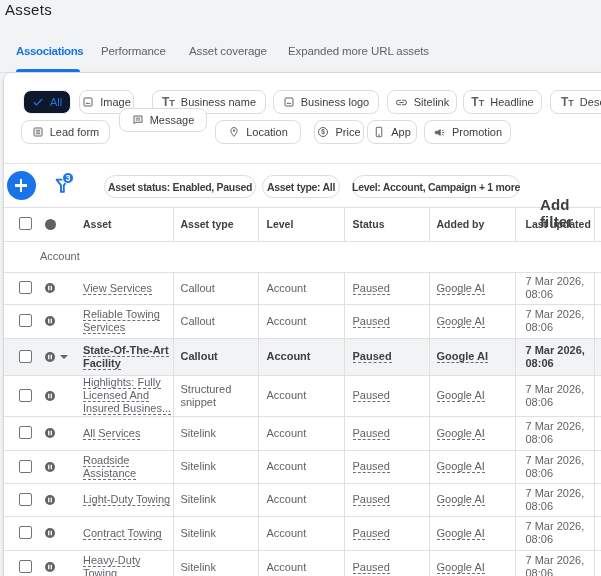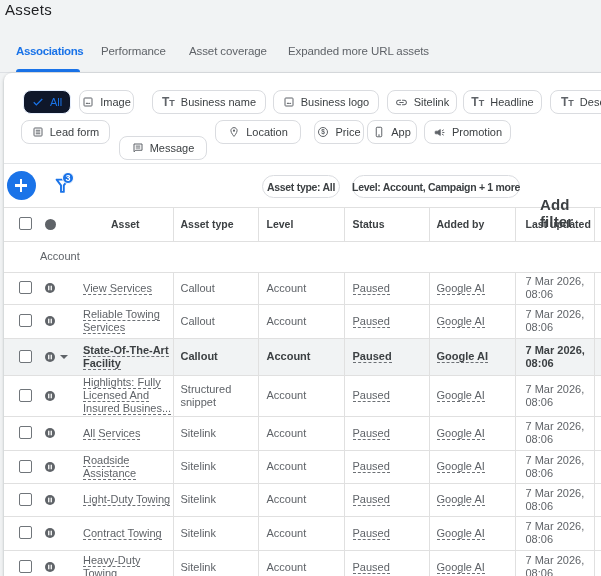--- a/index.html
+++ b/index.html
@@ -41,21 +41,21 @@
 .fchip { position:absolute; top:11px; height:23px; border:1px solid #dadce0; border-radius:12px;
   display:inline-flex; align-items:center; justify-content:center; font-size:10.5px; font-weight:bold;
   color:#3c4043; letter-spacing:-0.3px; white-space:nowrap; }
 .addfilter { position:absolute; top:32px; left:536px; font-size:15px; font-weight:bold; color:#3c4043; letter-spacing:0.1px; }
 
 
 table { position:absolute; left:4px; top:208px; width:604px; border-collapse:collapse; table-layout:fixed; }
 td, th { border-right:1px solid #e0e0e0; border-bottom:1px solid #e0e0e0;
   font-size:11px; color:#5f6368; vertical-align:middle; padding:0; line-height:13px;
   font-weight:normal; text-align:left; }
-th { color:#3c4043;padding-left:28px; }
+th { color:#3c4043; }
 td:last-child, th:last-child { border-right:none; }
 th { height:33px; white-space:nowrap; font-size:10.5px; }
 tr.group td { border-right:none; height:31px; padding-left:36px; }
 .c2 { padding-left:7px; } .c3 { padding-left:8px; } .c4 { padding-left:8px; }
 .c5 { padding-left:7px; } .c6 { padding-left:10px; padding-right:8px; }
 .assetcell { position:relative; }
 .cb { position:absolute; left:15px; top:50%; margin-top:-7px; width:13px; height:13px;
   border:1.5px solid #70757a; border-radius:2px; background:#fff; }
 .sicon { position:absolute; left:41px; top:50%; margin-top:-5px; width:10px; height:10px; }
 .hdot { position:absolute; left:41px; top:50%; margin-top:-5.5px; width:11px; height:11px; border-radius:50%; background:#5f6368; }
@@ -105,21 +105,21 @@
   <div class="chip" style="left:463px; top:90px; width:79px;">
     <span class="ticon">T<span class="sm">T</span></span>Headline</div>
   <div class="chip" style="left:550px; top:90px; width:80px; justify-content:flex-start; padding-left:10px;">
     <span class="ticon">T<span class="sm">T</span></span>Desc</div>
 
   <div class="chip" style="left:21px; top:120px; width:89px;">
     <svg width="12" height="12" viewBox="0 0 24 24">
         <rect x="4" y="4" width="16" height="16" rx="1.5" fill="none" stroke="#5f6368" stroke-width="2"></rect>
         <path d="M7.5 8.5h9M7.5 12h9M7.5 15.5h9" stroke="#5f6368" stroke-width="1.9" fill="none"></path>
       </svg>Lead form</div>
-  <div class="chip" style="left:119px; top:136px; width:88px;">
+  <div class="chip" style="left:119px; top:108px; width:88px;">
     <svg width="12" height="12" viewBox="0 0 24 24">
         <path d="M4 4h16v12.5H7.5L4 19.5z" fill="none" stroke="#5f6368" stroke-width="2" stroke-linejoin="round"></path>
         <path d="M7.5 8.2h9M7.5 12h9" stroke="#5f6368" stroke-width="1.9" fill="none"></path>
       </svg>Message</div>
   <div class="chip" style="left:215px; top:120px; width:86px;">
     <svg width="12" height="12" viewBox="0 0 24 24">
         <path d="M12 3.2c-3.5 0-6.2 2.7-6.2 6.1 0 4.5 6.2 11.5 6.2 11.5s6.2-7 6.2-11.5c0-3.4-2.7-6.1-6.2-6.1z" fill="none" stroke="#5f6368" stroke-width="2"></path>
         <circle cx="12" cy="9.3" r="2.1" fill="#5f6368"></circle>
       </svg>Location</div>
   <div class="chip" style="left:314px; top:120px; width:50px;text-align:center;">
@@ -137,20 +137,21 @@
         <path d="M13.5 6.5v11l-4.7-3H5.2a1.2 1.2 0 0 1-1.2-1.2v-2.6a1.2 1.2 0 0 1 1.2-1.2h3.6z" fill="#5f6368" stroke="#5f6368" stroke-width="1.4" stroke-linejoin="round"></path>
         <path d="M16.5 9.2l3.3-2.2M16.5 14.8l3.3 2.2M17.2 12h3.8" stroke="#5f6368" stroke-width="1.8" fill="none"></path>
       </svg>Promotion</div>
 
   <div class="toolbar">
     <div class="plus"></div>
     <svg style="position:absolute; left:51px; top:14px;" width="15" height="15" viewBox="0 0 15 15">
         <path d="M1.6 1.6h11.6l-4.4 5.7v6.6H6V7.3z" fill="none" stroke="#1a73e8" stroke-width="1.9" stroke-linejoin="round"></path>
       </svg>
     <div class="badge">3</div>
+    <div class="fchip" style="left:100px; width:152px;">Asset status: Enabled, Paused</div>
     <div class="fchip" style="left:258px; width:78px;">Asset type: All</div>
     <div class="fchip" style="left:348px; width:168px;">Level: Account, Campaign + 1 more</div>
     <div class="addfilter">Add filter</div>
   </div>
 
   <table>
     <colgroup>
       <col style="width:169px">
         <col style="width:85px">
         <col style="width:86px">

